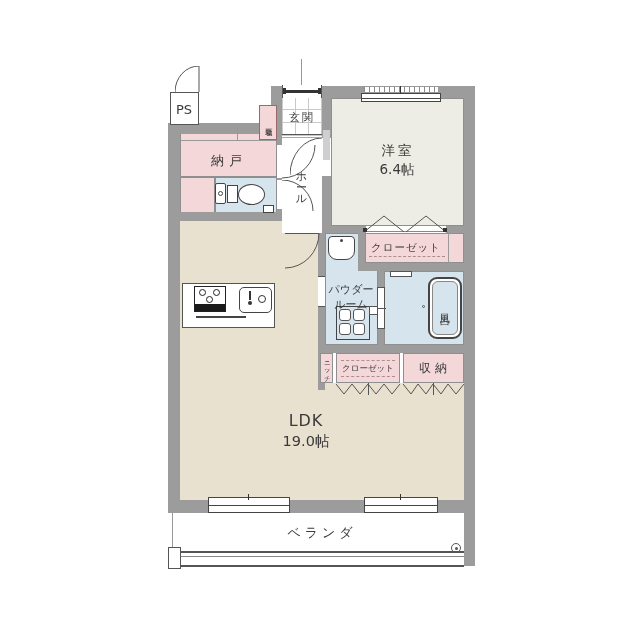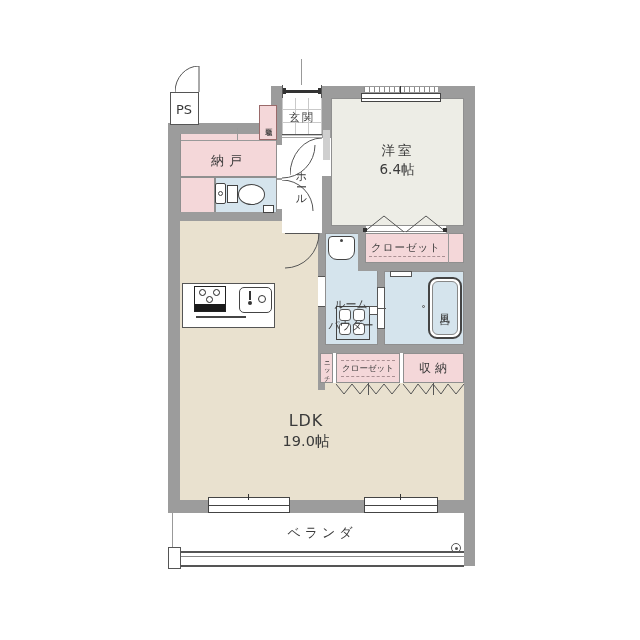--- a/index.html
+++ b/index.html
@@ -192,21 +192,21 @@
   </div>
 
   <div class="lbl" style="left:184px;top:109px;font-size:13px;">PS</div>
   <div class="lbl vlbl" style="left:268px;top:123px;font-size:7px;">下駄箱</div>
   <div class="lbl" style="left:302px;top:117px;font-size:11px;letter-spacing:2px;">玄関</div>
   <div class="lbl" style="left:229px;top:160px;font-size:13px;letter-spacing:5px;">納戸</div>
   <div class="lbl vlbl" style="left:301px;top:184px;font-size:11px;letter-spacing:5px;">ホール</div>
   <div class="lbl" style="left:398px;top:151px;font-size:13.5px;letter-spacing:3px;">洋室</div>
   <div class="lbl" style="left:397px;top:170px;font-size:13.5px;">6.4帖</div>
   <div class="lbl" style="left:406px;top:247px;font-size:10.5px;letter-spacing:1px;">クローゼット</div>
-  <div class="lbl" style="left:351px;top:289px;font-size:11px;margin-top:36px;">パウダー</div>
+  <div class="lbl" style="left:351px;top:289px;font-size:11px;">パウダー</div>
   <div class="lbl" style="left:351px;top:304px;font-size:11px;">ルーム</div>
   <div class="lbl vlbl" style="left:445px;top:307px;font-size:10.5px;letter-spacing:2px;">風呂</div>
   <div class="lbl vlbl" style="left:327px;top:368px;font-size:6.5px;">ニッチ</div>
   <div class="lbl" style="left:368px;top:368px;font-size:8.5px;">クローゼット</div>
   <div class="lbl" style="left:435px;top:368px;font-size:12px;letter-spacing:4px;">収納</div>
   <div class="lbl" style="left:306px;top:421px;font-size:16px;letter-spacing:1px;">LDK</div>
   <div class="lbl" style="left:306px;top:441px;font-size:14.5px;">19.0帖</div>
   <div class="lbl" style="left:322px;top:532px;font-size:13px;letter-spacing:4px;">ベランダ</div>
 
 </div>

